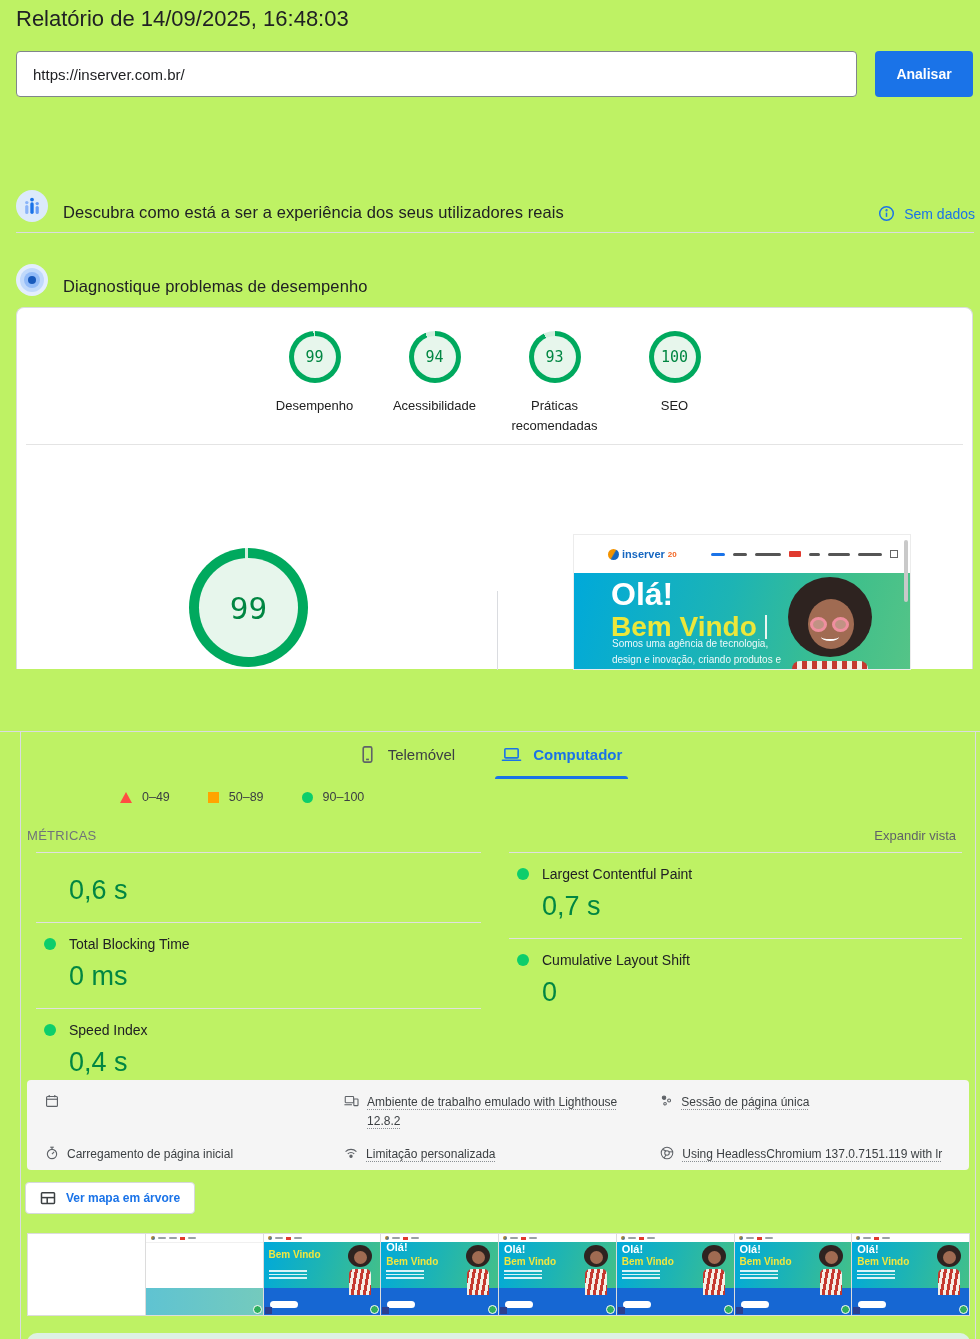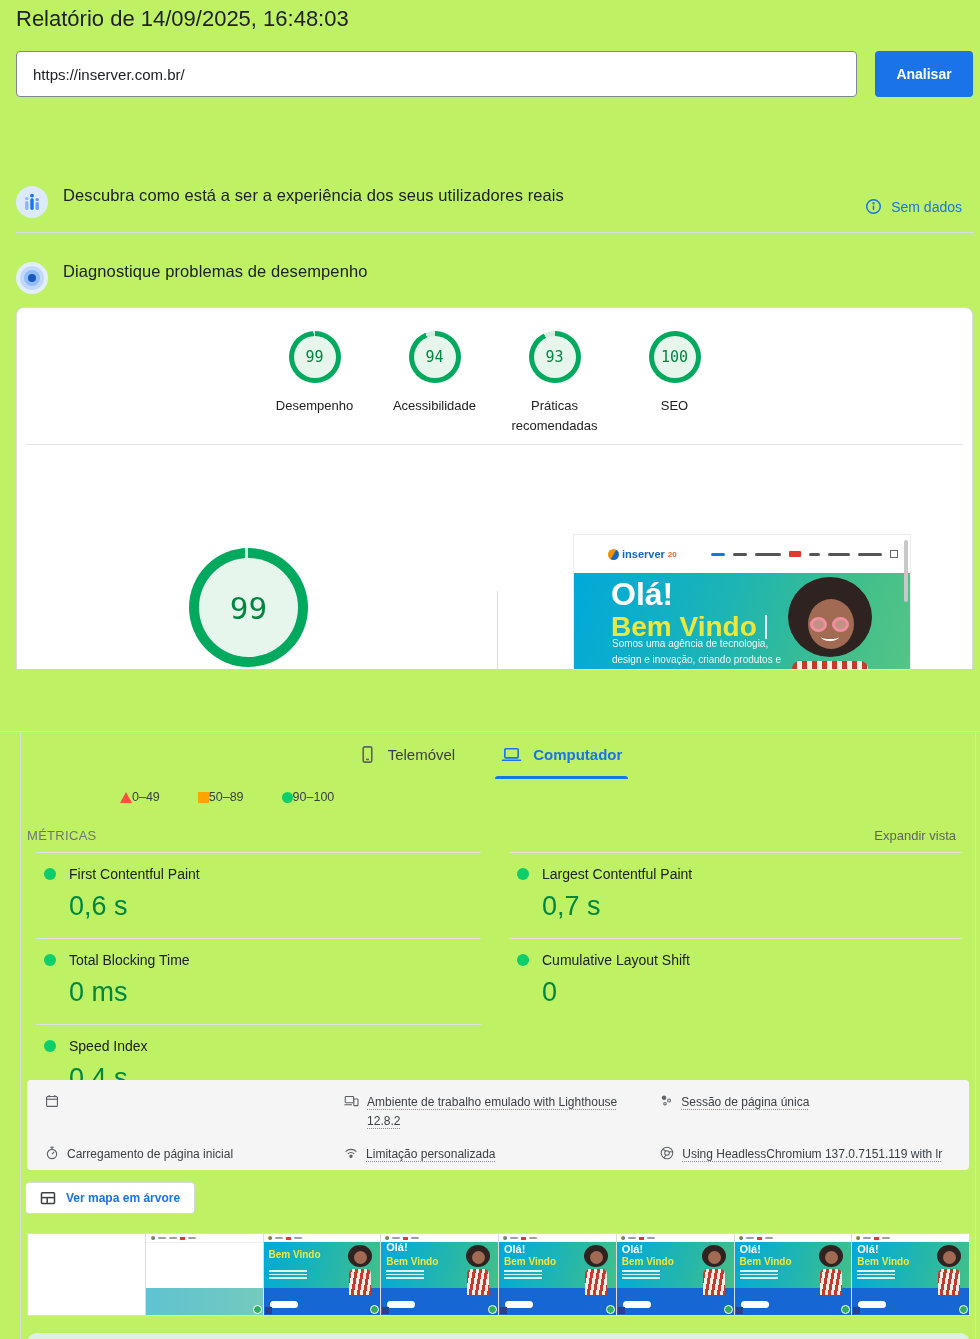--- a/index.html
+++ b/index.html
@@ -9,21 +9,21 @@
   
   .report-title { position:absolute; left:16px; top:6px; font-size:22px; color:#202124; }
 
   .url-input { position:absolute; left:16px; top:51px; width:841px; height:46px;
     border:1px solid #80868b; border-radius:4px; padding:0 16px; font-size:15px; color:#202124;
     font-family:"Liberation Sans",sans-serif; outline:none; background:#fff; }
   .analyze-btn { position:absolute; left:875px; top:51px; width:98px; height:46px;
     background:#1a73e8; color:#fff; border:none; border-radius:4px; font-size:14px; font-weight:700;
     font-family:"Liberation Sans",sans-serif; cursor:pointer; }
 
-  .section-row { position:absolute; left:16px; right:18px; display:flex; align-items:flex-start; }
+  .section-row { position:absolute; left:16px; right:5px; display:flex; align-items:flex-end; }
   .row-field { top:186px; height:36px; }
   .row-diag  { top:262px; height:34px; }
   .section-heading { margin-left:15px; font-size:16.5px; color:#202124; letter-spacing:.1px; }
   .row-right { margin-left:auto; display:flex; align-items:center; gap:9px;margin-top:12px; }
   .no-data-link { font-size:14px; color:#1a73e8; cursor:pointer; }
   .divider-full { position:absolute; left:16px; width:958px; height:1px; background:#dadce0; top:232px; }
 
   .blue-badge { width:32px; height:32px; border-radius:50%; background:#dceafb; position:relative; flex-shrink:0; }
   .blue-badge svg { position:absolute; inset:0; }
   .radar-badge { background:#e3eefd; }
@@ -84,21 +84,21 @@
   .tabs { position:absolute; left:0; top:745px; width:980px; display:flex; justify-content:center; gap:46px; }
   .tab { display:flex; align-items:center; gap:11px; font-size:15px; color:#3c4043;
     padding-bottom:15px; position:relative; cursor:pointer; }
   .tab .ticon { color:#5f6368; display:flex; }
   .tab.active { color:#1a73e8; font-weight:700; }
   .tab.active .ticon { color:#1a73e8; }
   .tab.active::after { content:""; position:absolute; left:-6px; right:-6px; bottom:0; height:3px;
     background:#1a73e8; border-radius:3px 3px 0 0; }
 
   .legend { position:absolute; left:120px; top:790px; display:flex; gap:38px; align-items:center; }
-  .legend-item { display:flex; align-items:center; font-size:12.5px; color:#3c4043; }
+  .legend-item { display:flex; align-items:center; gap:10px; font-size:12.5px; color:#3c4043; }
   .lg-tri { width:0; height:0; border-left:6px solid transparent; border-right:6px solid transparent; border-bottom:11px solid #ff4e42; }
   .lg-sq { width:11px; height:11px; background:#ffa400; }
   .lg-ci { width:11px; height:11px; border-radius:50%; background:#0cce6b; }
 
   .metrics-heading { position:absolute; left:27px; top:828px; font-size:13px; color:#6f7479; letter-spacing:.3px; }
   .expand-link { position:absolute; right:24px; top:828px; font-size:13px; color:#5f6368; cursor:pointer; }
   .hdr-div-l { position:absolute; left:36px; top:852px; width:445px; height:1px; background:#e0e0e0; }
   .hdr-div-r { position:absolute; left:509px; top:852px; width:453px; height:1px; background:#e0e0e0; }
 
   .col-left  { position:absolute; left:36px;  top:853px; width:445px; }
@@ -313,24 +313,20 @@
     </div>
   </div>
 
   <div class="metrics-heading">MÉTRICAS</div>
   <div class="expand-link">Expandir vista</div>
   <div class="hdr-div-l"></div>
   <div class="hdr-div-r"></div>
 
   <div class="col-left">
     <div class="metric hr">
-      <div class="metric-name-row">
-          <span class="metric-dot"></span>
-        <span class="metric-name">First Contentful Paint</span>
-        </div>
       <div class="metric-value">0,6 s</div>
     </div>
     <div class="metric hr">
       <div class="metric-name-row">
           <span class="metric-dot"></span>
         <span class="metric-name">Total Blocking Time</span>
         </div>
       <div class="metric-value">0 ms</div>
     </div>
     <div class="metric">

